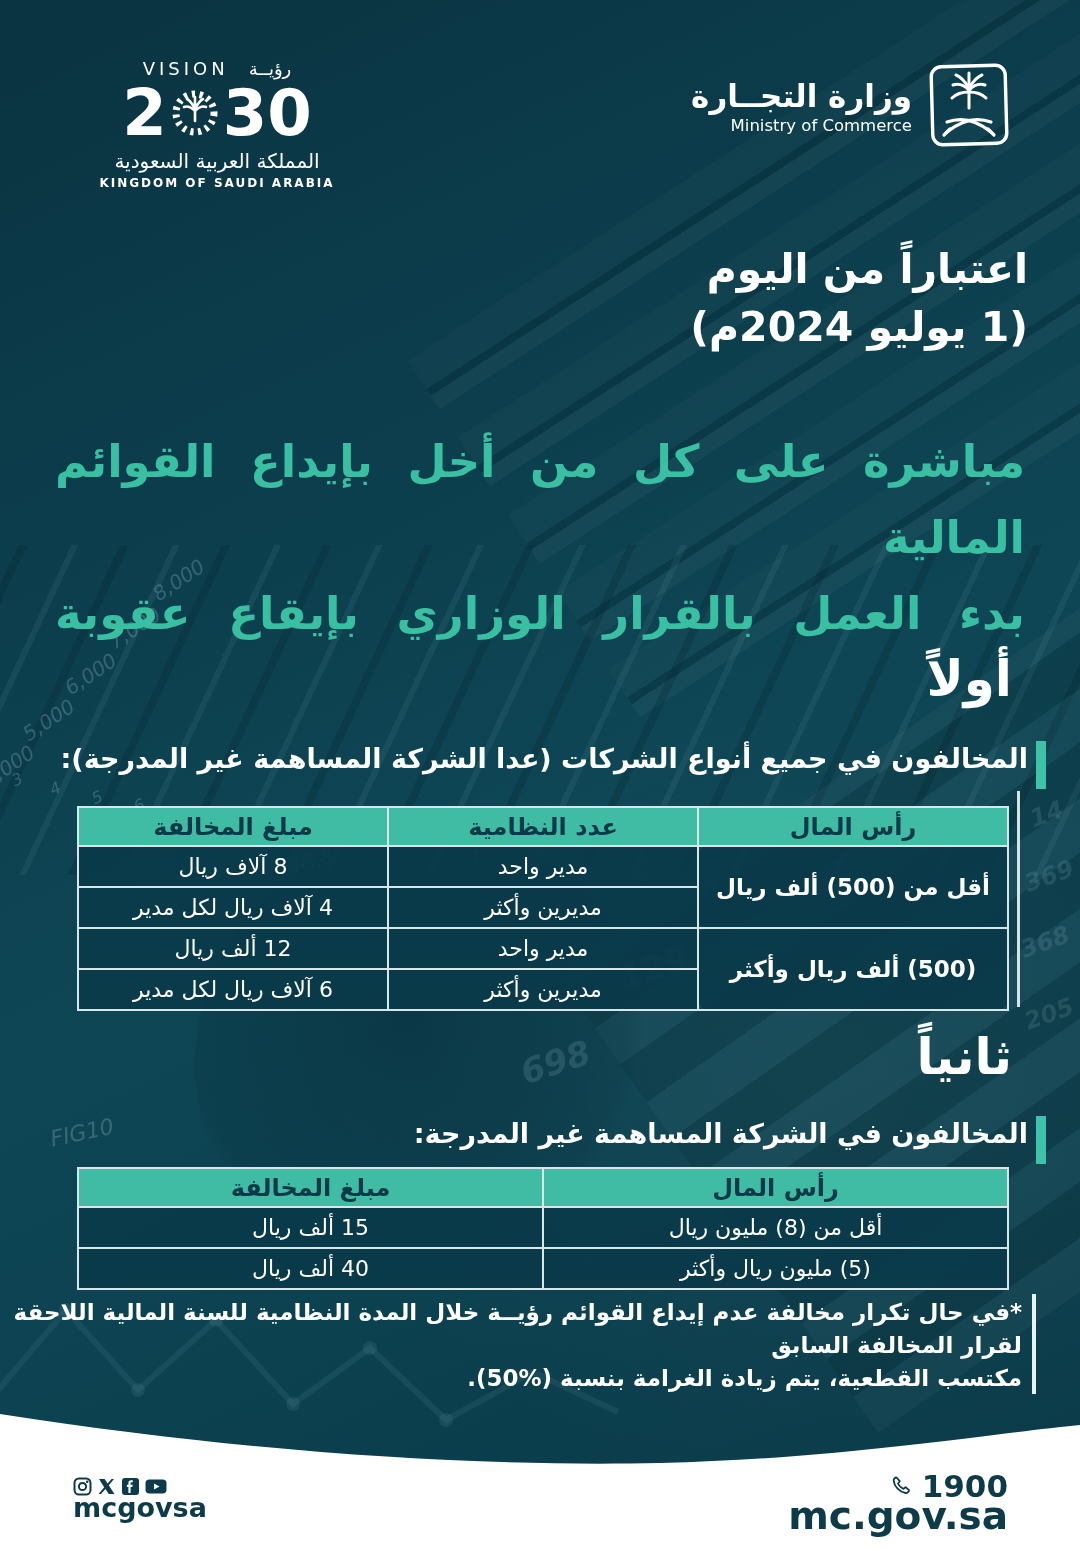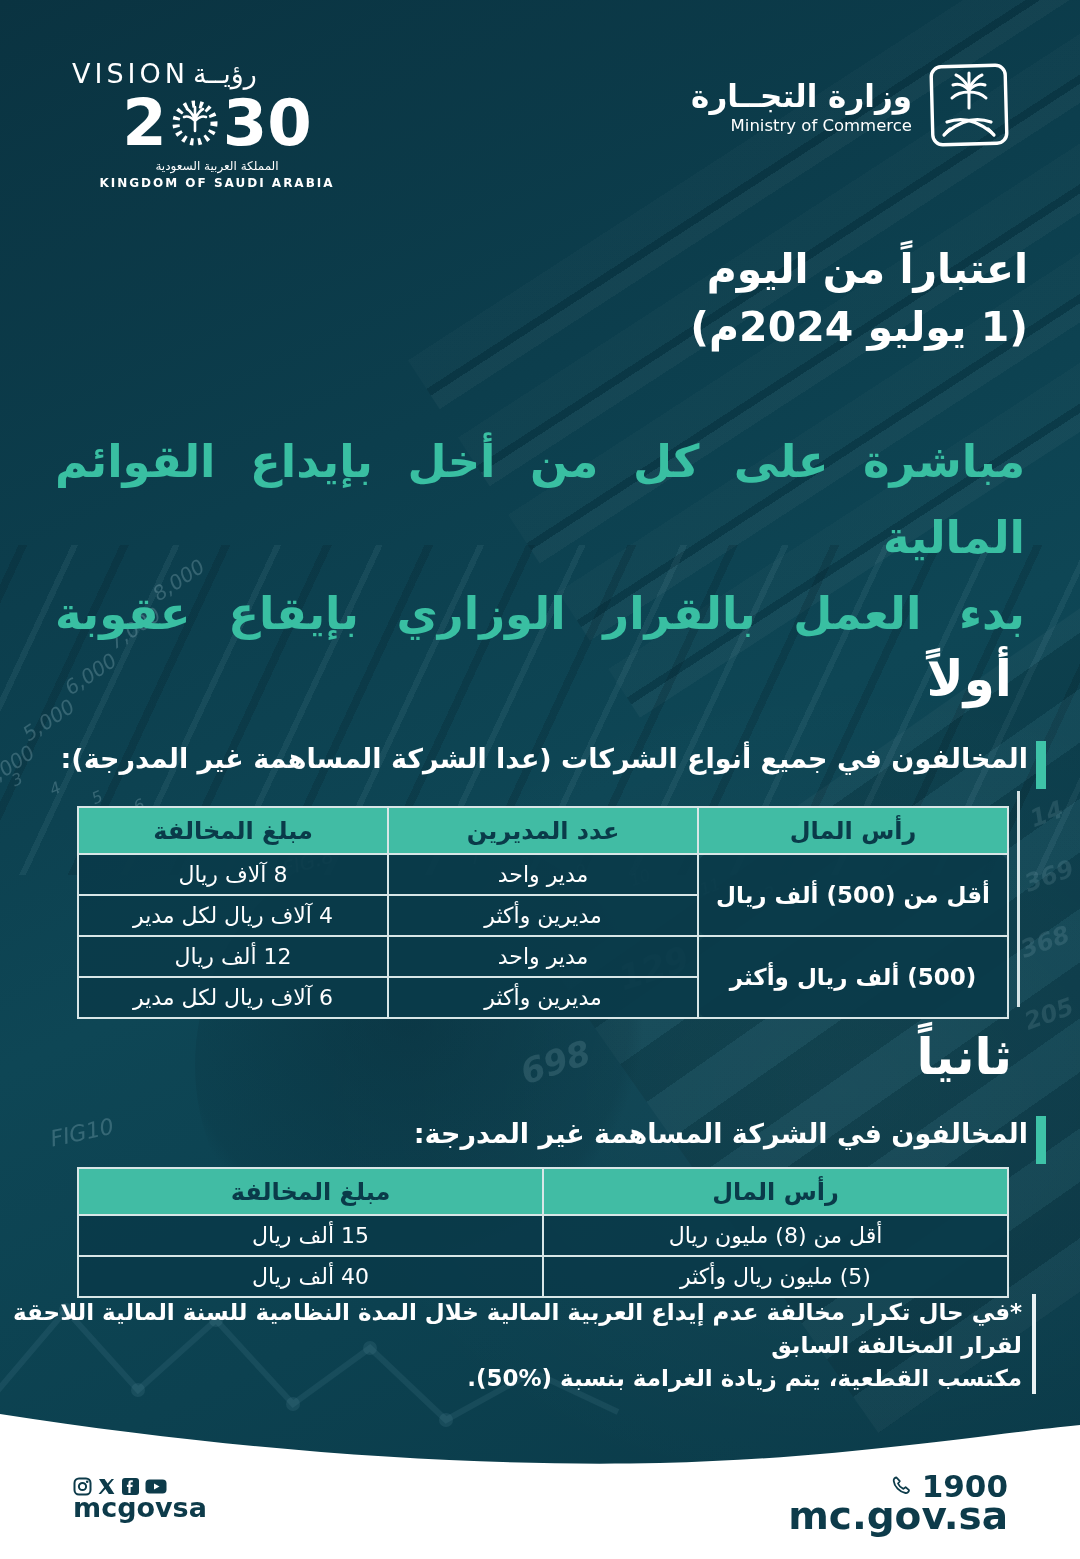--- a/index.html
+++ b/index.html
@@ -40,42 +40,42 @@
   .pie{
     left:195px; top:830px; width:470px; height:470px; border-radius:50%;
     background:radial-gradient(circle at 45% 40%, rgba(8,45,58,0.55), rgba(8,45,58,0.18) 58%, transparent 62%);
   }
   .decor-text{ color:rgba(200,230,240,0.22); font-style:italic; white-space:nowrap; }
   .decor-num{ color:rgba(200,230,240,0.12); font-weight:bold; font-style:italic; white-space:nowrap; }
   .zigzag{ left:-12px; top:1262px; opacity:.55; }
 
   
   .vision{ left:72px; top:58px; width:290px; text-align:center; direction:ltr; }
-  .vision .row1{ font-size:27px; letter-spacing:1px; display:flex; gap:4px; align-items:baseline; }
+  .vision .row1{ font-size:18px; letter-spacing:1px; display:flex; justify-content:center; gap:20px; align-items:baseline; }
   .vision .row1 .en{ letter-spacing:4px; }
   .vision .row2{ display:flex; justify-content:center; align-items:center; font-size:64px; font-weight:bold; line-height:64px; margin-top:2px; }
-  .vision .row3{ font-size:12px; margin-top:4px; }
+  .vision .row3{ font-size:20px; margin-top:4px; }
   .vision .row4{ font-size:12px; font-weight:bold; letter-spacing:2px; margin-top:3px; }
   .ministry{ right:70px; top:62px; display:flex; gap:16px; align-items:center; direction:ltr;margin-left:9px; }
   .ministry .txt{ text-align:right; }
   .ministry .ar{ font-size:31px; font-weight:bold; line-height:40px; }
   .ministry .en{ font-size:16.5px; font-weight:normal; }
 
   
   .intro{ right:52px; top:240px; font-size:41px; font-weight:bold; line-height:58px; }
   .main-title{ left:55px; right:55px; top:424px; color:#39BFA2; font-weight:bold; font-size:45px; }
   .main-title .tline{ line-height:76px; text-align:justify; text-align-last:justify; }
   .sec-heading{ right:68px; text-align:right; font-size:50px; font-weight:bold; }
   .subtitle{ right:52px; text-align:right; font-size:27px; font-weight:bold; }
   .accent-bar{ right:34px; width:10px; height:48px; background:#3EC3A8; }
 
   
   table.pen{ position:absolute; left:77px; width:930px; table-layout:fixed; border-collapse:collapse; }
   table.pen th, table.pen td{ border:2px solid #D8E6E7; text-align:center; vertical-align:middle; }
-  table.pen th{ background:#41BCA4; color:#0A3A49; font-size:24px; font-weight:bold; height:47px; }
+  table.pen th{ background:#41BCA4; color:#0A3A49; font-size:24px; font-weight:bold; height:39px; }
   table.pen td{ background:rgba(10,58,73,0.93); color:#fff; font-size:22px; height:41px; }
   table.pen td.capital{ font-weight:bold; font-size:23px;border-radius:11px; }
   .table-side-line{ right:60px; top:791px; width:3px; height:216px; background:rgba(235,245,246,0.9); }
 
   
   .footnote{ right:58px; top:1296px; text-align:right; font-size:23px; font-weight:bold; line-height:33px; }
   .footnote-bar{ right:44px; top:1294px; width:4px; height:100px; background:#E9F2F3; }
 
   
   .curve{ left:0; top:1379px; }
@@ -192,21 +192,21 @@
 
   <table class="pen" style="top:806px;">
     <colgroup>
         <col style="width:310px">
         <col style="width:310px">
         <col style="width:310px">
       </colgroup>
     <thead>
       <tr>
         <th>رأس المال</th>
-        <th>عدد المديرين</th>
+        <th>عدد النظامية</th>
         <th>مبلغ المخالفة</th>
       </tr>
     </thead>
     <tbody>
       <tr>
         <td class="capital" rowspan="2">أقل من (500) ألف ريال</td>
         <td>مدير واحد</td>
         <td>8 آلاف ريال</td>
       </tr>
       <tr>
@@ -248,21 +248,21 @@
       </tr>
       <tr>
         <td>(5) مليون ريال وأكثر</td>
         <td>40 ألف ريال</td>
       </tr>
     </tbody>
   </table>
 
   <div class="abs footnote-bar"></div>
   <div class="abs footnote">
-    <div>*في حال تكرار مخالفة عدم إيداع العربية المالية خلال المدة النظامية للسنة المالية اللاحقة لقرار المخالفة السابق</div>
+    <div>*في حال تكرار مخالفة عدم إيداع القوائم رؤيــة خلال المدة النظامية للسنة المالية اللاحقة لقرار المخالفة السابق</div>
     <div>مكتسب القطعية، يتم زيادة الغرامة بنسبة (%50).</div>
   </div>
 
   <svg class="abs curve" width="1080" height="180" viewBox="0 0 1080 180">
     <path d="M0,35 C250,74 480,88 660,84 C840,80 995,54 1080,46 L1080,180 L0,180 Z" fill="#ffffff"></path>
   </svg>
 
   <div class="abs social-row">
     <svg width="19" height="19" viewBox="0 0 19 19">
       <rect x="1.5" y="1.5" width="16" height="16" rx="4.5" fill="none" stroke="#0D3B4A" stroke-width="2"></rect>

